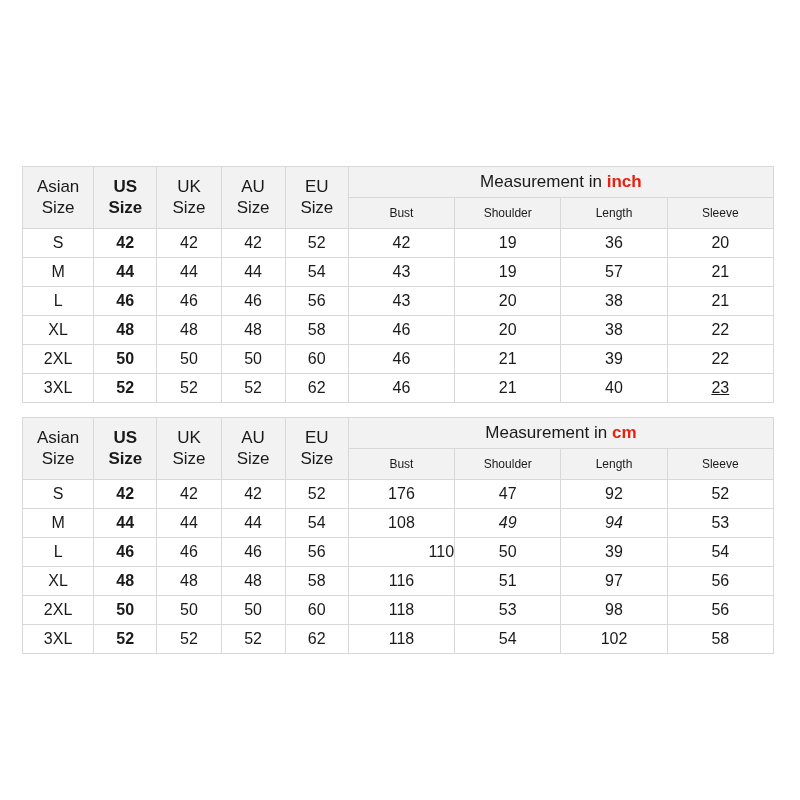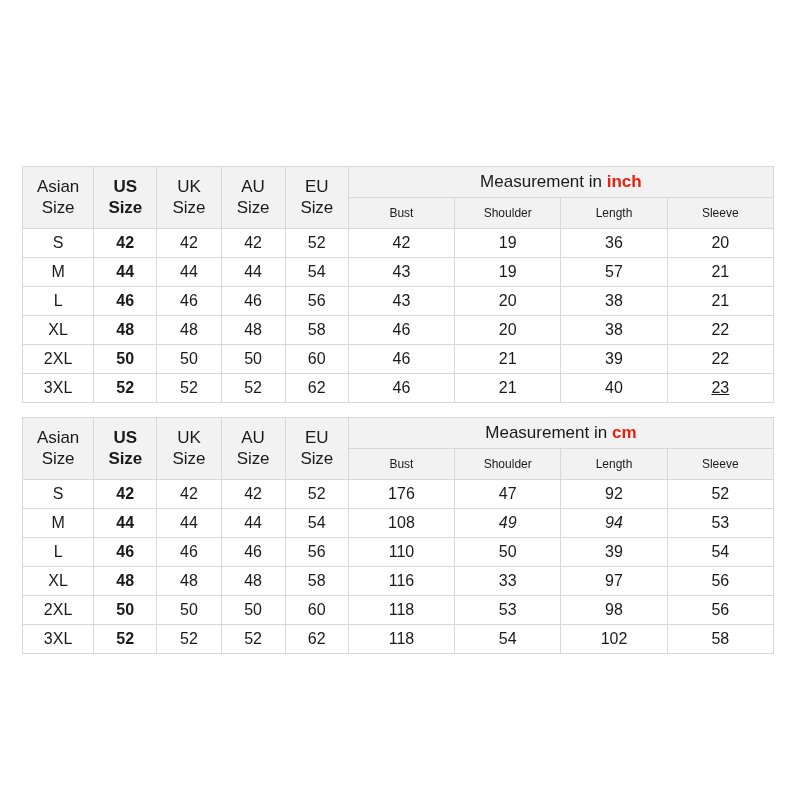--- a/index.html
+++ b/index.html
@@ -274,33 +274,33 @@
           <td class="data-cell" style="border-color: rgb(216, 216, 216); font-style: italic;">49</td>
           <td class="data-cell" style="border-color: rgb(216, 216, 216); font-style: italic;">94</td>
           <td class="data-cell" style="border-color: rgb(216, 216, 216);">53</td>
         </tr>
         <tr>
           <td class="data-cell" style="border-color: rgb(216, 216, 216);">L</td>
           <td class="data-cell bold-col" style="border-color: rgb(216, 216, 216);">46</td>
           <td class="data-cell" style="border-color: rgb(216, 216, 216);">46</td>
           <td class="data-cell" style="border-color: rgb(216, 216, 216);">46</td>
           <td class="data-cell" style="border-color: rgb(216, 216, 216);">56</td>
-          <td class="data-cell" style="border-color: rgb(216, 216, 216);">110</td>
+          <td class="data-cell" style="border-color: rgb(216, 216, 216); text-align: right;">110</td>
           <td class="data-cell" style="border-color: rgb(216, 216, 216);">50</td>
           <td class="data-cell" style="border-color: rgb(216, 216, 216);">39</td>
           <td class="data-cell" style="border-color: rgb(216, 216, 216);">54</td>
         </tr>
         <tr>
           <td class="data-cell" style="border-color: rgb(216, 216, 216);">XL</td>
           <td class="data-cell bold-col" style="border-color: rgb(216, 216, 216);">48</td>
           <td class="data-cell" style="border-color: rgb(216, 216, 216);">48</td>
           <td class="data-cell" style="border-color: rgb(216, 216, 216);">48</td>
           <td class="data-cell" style="border-color: rgb(216, 216, 216);">58</td>
           <td class="data-cell" style="border-color: rgb(216, 216, 216); border-radius: 7px;">116</td>
-          <td class="data-cell" style="border-color: rgb(216, 216, 216);">33</td>
+          <td class="data-cell" style="border-color: rgb(216, 216, 216);">51</td>
           <td class="data-cell" style="border-color: rgb(216, 216, 216);">97</td>
           <td class="data-cell" style="border-color: rgb(216, 216, 216);">56</td>
         </tr>
         <tr>
           <td class="data-cell" style="border-color: rgb(216, 216, 216);">2XL</td>
           <td class="data-cell bold-col" style="border-color: rgb(216, 216, 216);">50</td>
           <td class="data-cell" style="border-color: rgb(216, 216, 216);">50</td>
           <td class="data-cell" style="border-color: rgb(216, 216, 216);">50</td>
           <td class="data-cell" style="border-color: rgb(216, 216, 216);">60</td>
           <td class="data-cell" style="border-color: rgb(216, 216, 216);">118</td>

